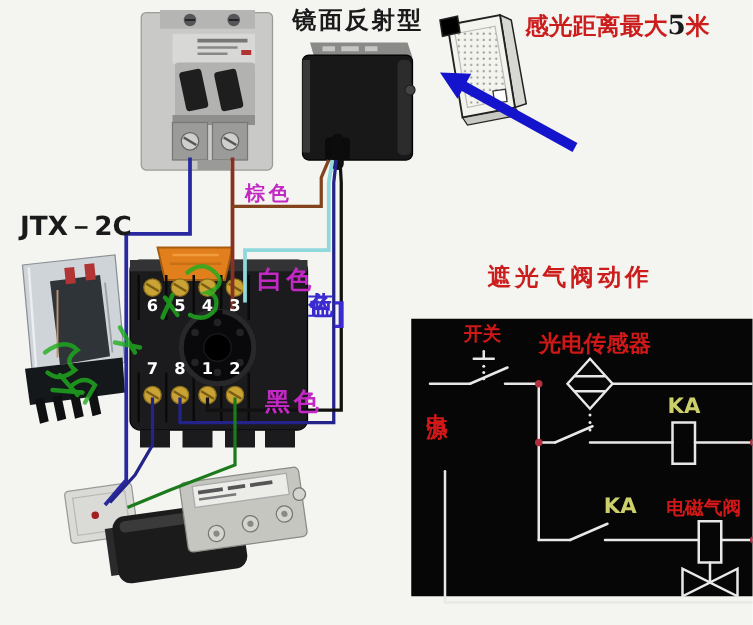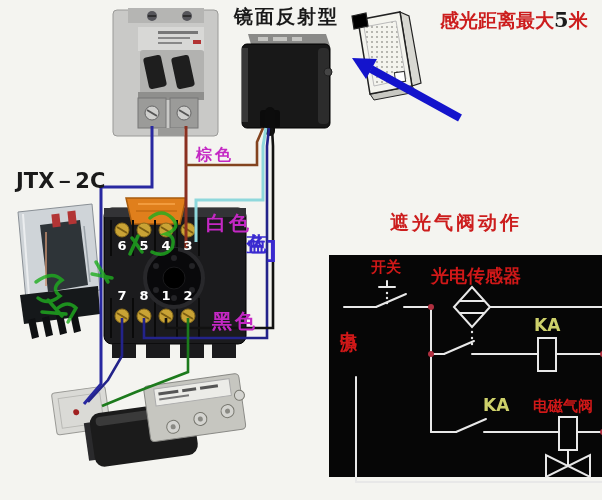--- a/index.html
+++ b/index.html
@@ -184,21 +184,21 @@
       <path d="M132,238 l10,14 m-4,-16 l-8,18"></path>
       <path d="M36,282 q16,-12 26,-2 q-12,8 -2,16 q-12,10 -22,2"></path>
       <path d="M48,300 l14,16 m-20,-4 l24,2"></path>
       <path d="M96,262 l12,20 m-16,-8 l20,4"></path>
       <path d="M58,308 q10,-8 18,0 l-8,14"></path>
     </g>
   </svg>
 
   <div class="label black-text" style="left:234px;top:6px;font-size:19px;letter-spacing:2px;">镜面反射型</div>
 
-  <div class="label" style="left:420px;top:8px;font-size:19px;margin-left:20px;">
+  <div class="label" style="left:420px;top:8px;font-size:19px;">
     <span class="red">感光距离最大</span><span style="color:#1a1a1a;font-family:'DejaVu Serif',serif;font-size:21px;">5</span><span class="red">米</span>
   </div>
 
 
 
   <div class="label black-text" style="left:16px;top:170px;font-size:21px;text-align:right;">JTX－2C</div>
 
   <div class="label magenta" style="left:196px;top:146px;font-size:16px;letter-spacing:3px;">棕色</div>
   <div class="label magenta" style="left:206px;top:188px;font-size:20px;letter-spacing:3px;margin-top:24px;">白色</div>
   <div class="label vert" style="left:246px;top:218px;font-size:20px;color:#3a2ad0;">蓝色</div>

